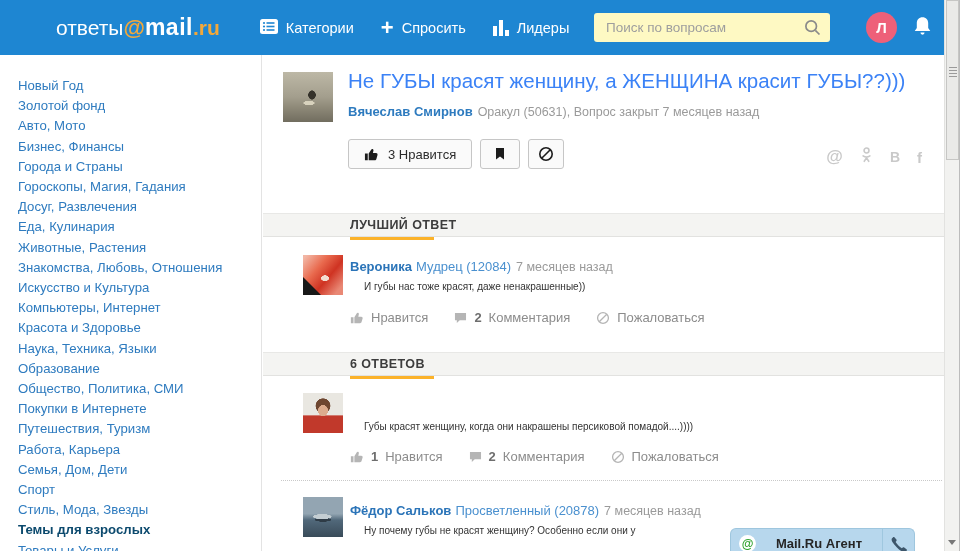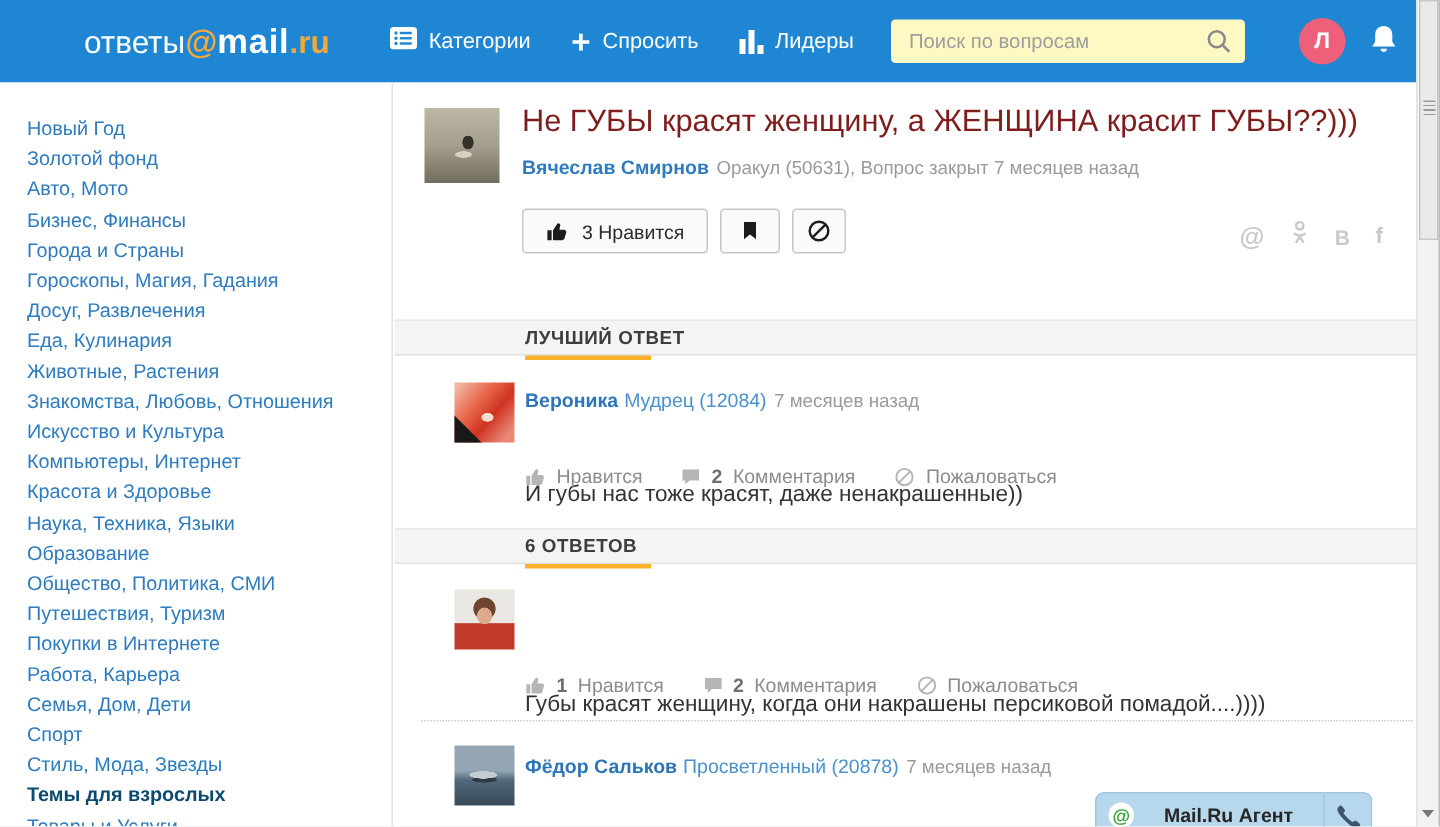--- a/index.html
+++ b/index.html
@@ -50,21 +50,21 @@
   .side-item.bold { color:#0c4a6e; font-weight:bold; }
   
   .content { position:absolute; left:263px; top:55px; width:681px; height:496px; background:#fff; }
   .avatar-img { position:absolute; background-color:#999; }
   .q-avatar { left:20px; top:17px; width:50px; height:50px;
     background:
       radial-gradient(ellipse 9px 11px at 58% 46%, #35322a 40%, rgba(0,0,0,0) 43%),
       radial-gradient(ellipse 13px 5px at 52% 62%, #d8d2bd 40%, rgba(0,0,0,0) 46%),
       linear-gradient(180deg,#bdb8a6 0%,#a39e8d 50%,#8f8a79 70%,#716d5f 100%);
   }
-  .q-title { position:absolute; left:85px; top:14px; font-size:20.5px; color:#7f1d1d; white-space:nowrap; }
+  .q-title { position:absolute; left:85px; top:14px; font-size:20.5px; color:#3b82f6; white-space:nowrap; }
   .q-byline { position:absolute; left:85px; top:49px; font-size:12.5px; color:#9a9a9a; white-space:nowrap; }
   .q-byline .author { color:#2e7bbf; font-weight:bold; font-size:13px; margin-right:5px; cursor:pointer; text-decoration:none; }
   .q-actions { position:absolute; left:85px; top:84px; display:flex; gap:8px; }
   .btn {
     height:30px; background:#fafafa; border:1px solid #c6c6c6; border-radius:3px;
     display:flex; align-items:center; justify-content:center; cursor:pointer;
     color:#2b2b2b; font-size:13px; font-family:"Liberation Sans", sans-serif;
   }
   .btn-like { padding:0 15px; gap:9px; }
   .btn-flag { width:40px; }
@@ -100,21 +100,21 @@
   .av-ship { left:40px; top:442px;
     background:
       radial-gradient(ellipse 15px 4px at 48% 49%, #c3cdd2 60%, rgba(0,0,0,0) 64%),
       radial-gradient(ellipse 13px 3px at 50% 57%, #2e3b46 60%, rgba(0,0,0,0) 66%),
       linear-gradient(180deg,#93a5b2 42%,#51687a 58%,#394b59 100%);
   }
   .byline { position:absolute; left:87px; font-size:13px; white-space:nowrap; }
   .byline .author { color:#2b74b8; font-weight:bold; text-decoration:none; cursor:pointer; margin-right:4px; }
   .byline .rank { color:#4a90cf; text-decoration:none; cursor:pointer; margin-right:5px; }
   .byline .time { color:#9a9a9a; font-size:12.5px; }
-  .ans-text { position:absolute; left:87px; font-size:15px; color:#333; white-space:nowrap;margin-top:40px; }
+  .ans-text { position:absolute; left:101px; font-size:10px; color:#333; white-space:nowrap; }
   .actions { position:absolute; left:87px; display:flex; align-items:center; gap:26px; color:#8c8c8c; font-size:13px; }
   .action { display:flex; align-items:center; gap:7px; cursor:pointer; }
   .action .cnt { font-weight:bold; color:#6e6e6e; }
   .ba-byline { top:204px; } .ba-text { top:226px; } .ba-actions { top:255px; }
   .a1-byline { top:343px; } .a1-text { top:366px; } .a1-actions { top:394px; }
   .ans-divider { position:absolute; left:18px; right:2px; top:425px; border-top:1px dotted #c9c9c9; }
   .a2-byline { top:448px; } .a2-text { top:470px; }
   
   .agent-popup {
     position:absolute; left:730px; top:528px; width:185px; height:30px;
@@ -204,22 +204,22 @@
     <div class="side-item">Досуг, Развлечения</div>
     <div class="side-item">Еда, Кулинария</div>
     <div class="side-item">Животные, Растения</div>
     <div class="side-item">Знакомства, Любовь, Отношения</div>
     <div class="side-item">Искусство и Культура</div>
     <div class="side-item">Компьютеры, Интернет</div>
     <div class="side-item">Красота и Здоровье</div>
     <div class="side-item">Наука, Техника, Языки</div>
     <div class="side-item">Образование</div>
     <div class="side-item">Общество, Политика, СМИ</div>
+    <div class="side-item">Покупки в Интернете</div>
     <div class="side-item">Путешествия, Туризм</div>
-    <div class="side-item">Покупки в Интернете</div>
     <div class="side-item">Работа, Карьера</div>
     <div class="side-item">Семья, Дом, Дети</div>
     <div class="side-item">Спорт</div>
     <div class="side-item">Стиль, Мода, Звезды</div>
     <div class="side-item bold">Темы для взрослых</div>
     <div class="side-item">Товары и Услуги</div>
   </div>
 
   <div class="content">
 

